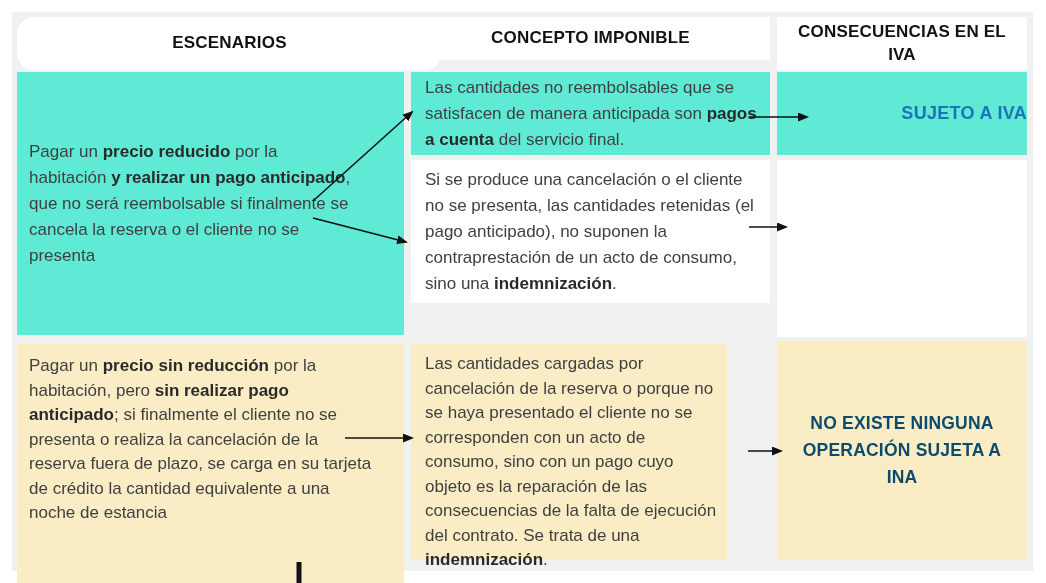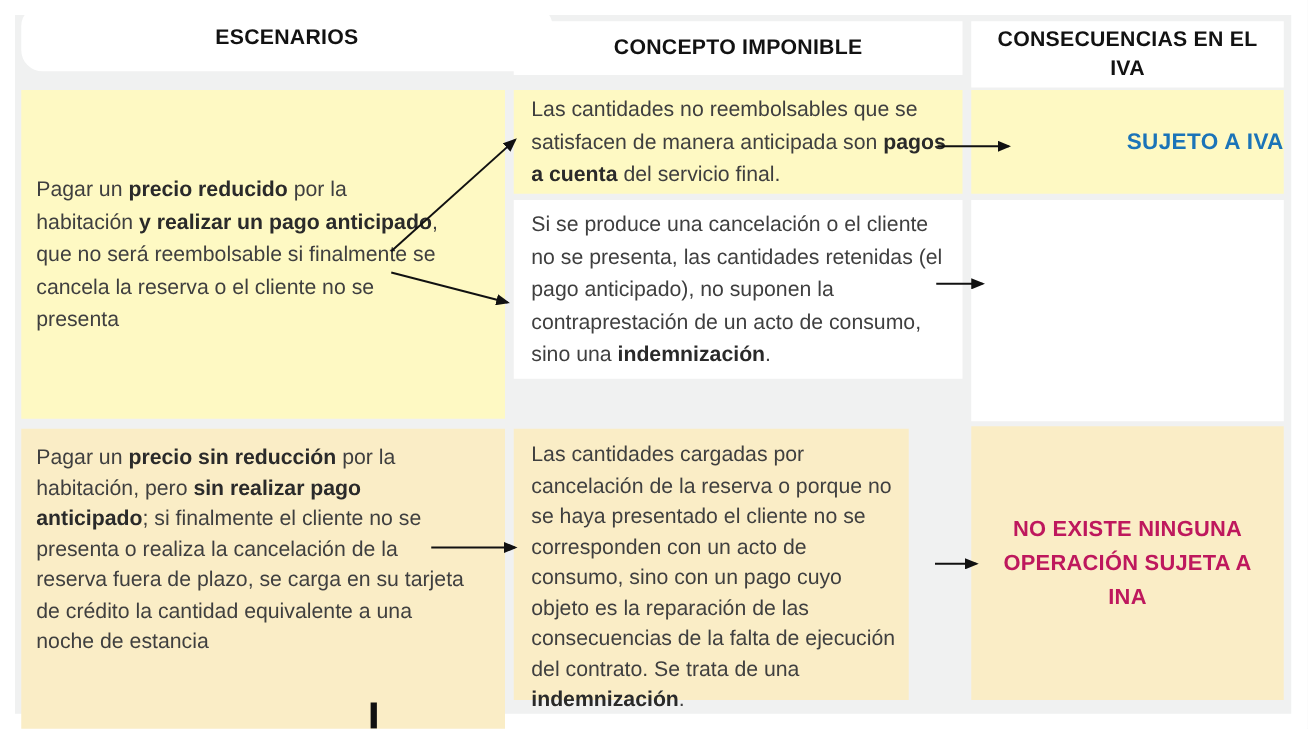--- a/index.html
+++ b/index.html
@@ -12,21 +12,21 @@
     position:absolute;left:12px;top:12px;width:1021px;height:559px;
     background:#f0f1f1;
   }
   .cell{position:absolute;box-sizing:border-box;}
   .header-cell{
     background:#ffffff;
     display:flex;align-items:center;justify-content:center;text-align:center;
     font-weight:700;font-size:17px;color:#121212;letter-spacing:.2px;
     line-height:1.3;padding:0 14px;
   }
-  .gray-cell{background:#fef9c3;}
+  .gray-cell{background:#5eead4;}
   .white-cell{background:#ffffff;}
   .cream-cell{background:#faedc6;}
   .cell-body{
     font-size:17px;line-height:26px;color:#3f3f3f;
   }
   .cell-body b{font-weight:700;color:#2a2a2a;}
   .v-center{display:flex;flex-direction:column;justify-content:center;}
   .row3-body{line-height:24.5px;}
   .result-label{
     display:flex;align-items:center;justify-content:center;text-align:center;
@@ -46,21 +46,21 @@
     font-weight:700;font-size:17.5px;line-height:27px;letter-spacing:.2px;
   }
   .result-label-wrap .inner{max-width:218px;}
   svg.arrows{position:absolute;left:0;top:0;width:1046px;height:583px;pointer-events:none;}
 </style>
 </head>
 <body>
 
 <div class="panel"></div>
 
-<div class="cell header-cell" style="left:17px;top:4px;width:425px;height:53px;border-radius:17px;">ESCENARIOS</div>
+<div class="cell header-cell" style="left:17px;top:17px;width:425px;height:53px;border-radius:17px;">ESCENARIOS</div>
 <div class="cell header-cell" style="left:411px;top:17px;width:359px;height:43px;">CONCEPTO IMPONIBLE</div>
 <div class="cell header-cell" style="left:777px;top:17px;width:250px;height:53px;">CONSECUENCIAS EN EL IVA</div>
 
 <div class="cell gray-cell v-center" style="left:17px;top:72px;width:387px;height:263px;padding:0 46px 0 12px;">
   <div class="cell-body">Pagar un <b>precio reducido</b> por la habitación <b>y realizar un pago anticipado</b>, que no será reembolsable si finalmente se cancela la reserva o el cliente no se presenta</div>
 </div>
 
 <div class="cell gray-cell" style="left:411px;top:72px;width:359px;height:83px;padding:3px 10px 0 14px;">
   <div class="cell-body">Las cantidades no reembolsables que se satisfacen de manera anticipada son <b>pagos a cuenta</b> del servicio final.</div>
 </div>
@@ -78,21 +78,21 @@
 
 <div class="cell cream-cell" style="left:17px;top:343px;width:387px;height:255px;padding:11px 30px 0 12px;">
   <div class="cell-body row3-body">Pagar un <b>precio sin reducción</b> por la habitación, pero <b>sin realizar pago anticipado</b>; si finalmente el cliente no se presenta o realiza la cancelación de la reserva fuera de plazo, se carga en su tarjeta de crédito la cantidad equivalente a una noche de estancia</div>
 </div>
 
 <div class="cell cream-cell" style="left:411px;top:343px;width:316px;height:217px;padding:9px 8px 0 14px;">
   <div class="cell-body row3-body">Las cantidades cargadas por cancelación de la reserva o porque no se haya presentado el cliente no se corresponden con un acto de consumo, sino con un pago cuyo objeto es la reparación de las consecuencias de la falta de ejecución del contrato. Se trata de una <b>indemnización</b>.</div>
 </div>
 
 <div class="cell cream-cell result-label-wrap" style="left:777px;top:341px;width:250px;height:219px;">
-  <div class="inner" style="color: #be185d;">NO EXISTE NINGUNA OPERACIÓN SUJETA A INA</div>
+  <div class="inner" style="color: #0c4a6e;">NO EXISTE NINGUNA OPERACIÓN SUJETA A INA</div>
 </div>
 
 <svg class="arrows" viewBox="0 0 1046 583">
   <defs>
     <marker id="ah" markerWidth="11" markerHeight="9" refX="9" refY="4.5" orient="auto" markerUnits="userSpaceOnUse">
       <path d="M0,0 L11,4.5 L0,9 z" fill="#111111"></path>
     </marker>
   </defs>
   <line x1="313" y1="201" x2="412" y2="112" stroke="#111111" stroke-width="1.6" marker-end="url(#ah)"></line>
   <line x1="313" y1="218" x2="406" y2="242" stroke="#111111" stroke-width="1.6" marker-end="url(#ah)"></line>

